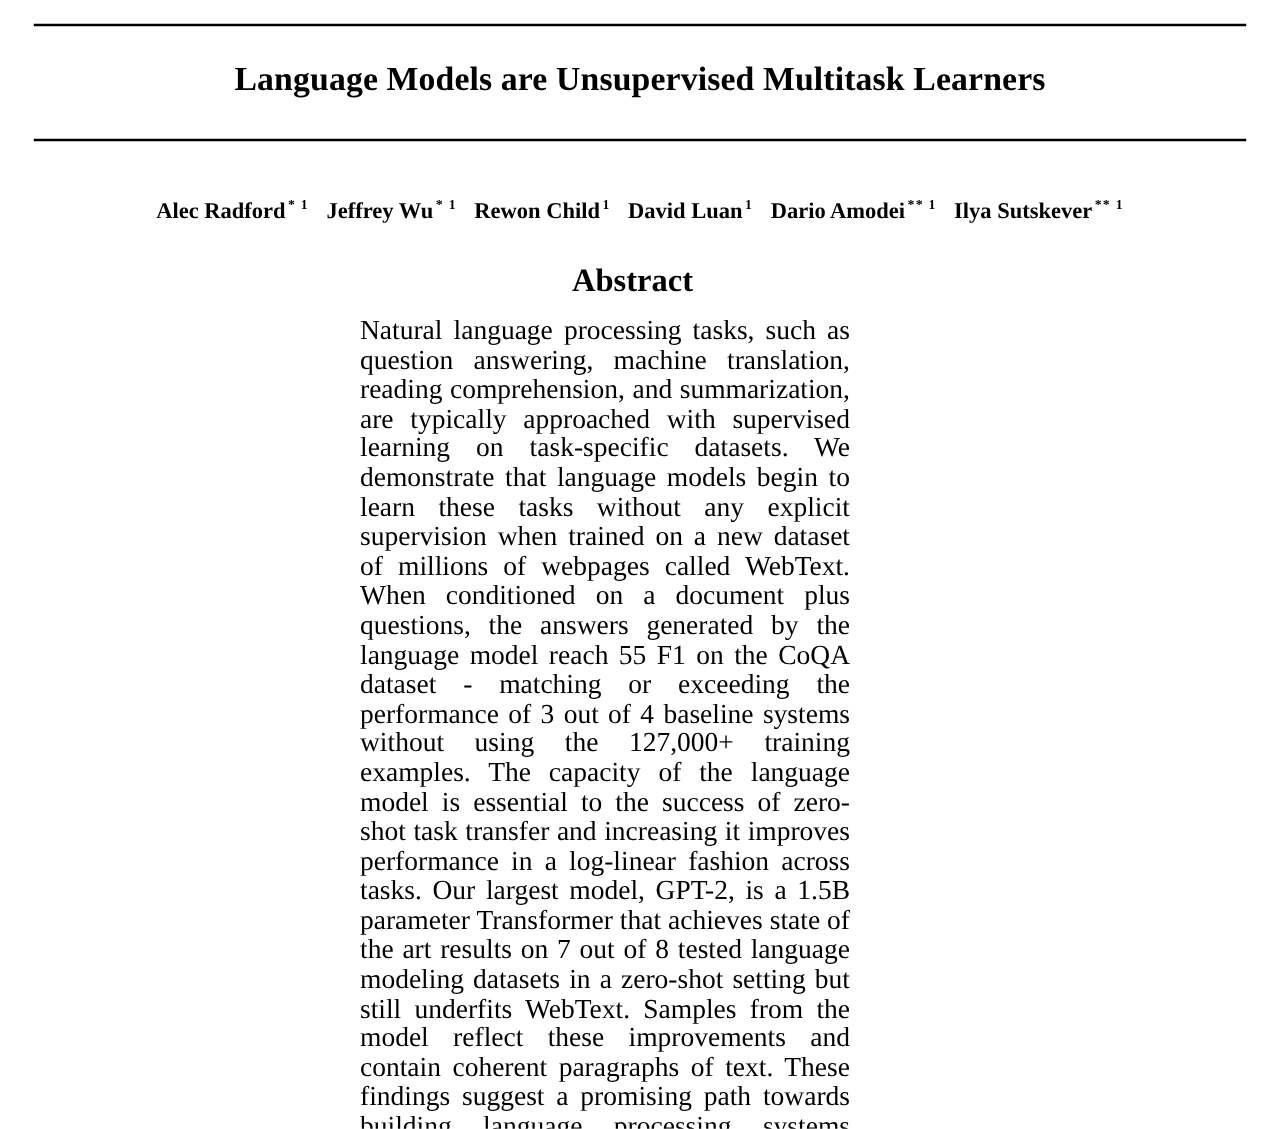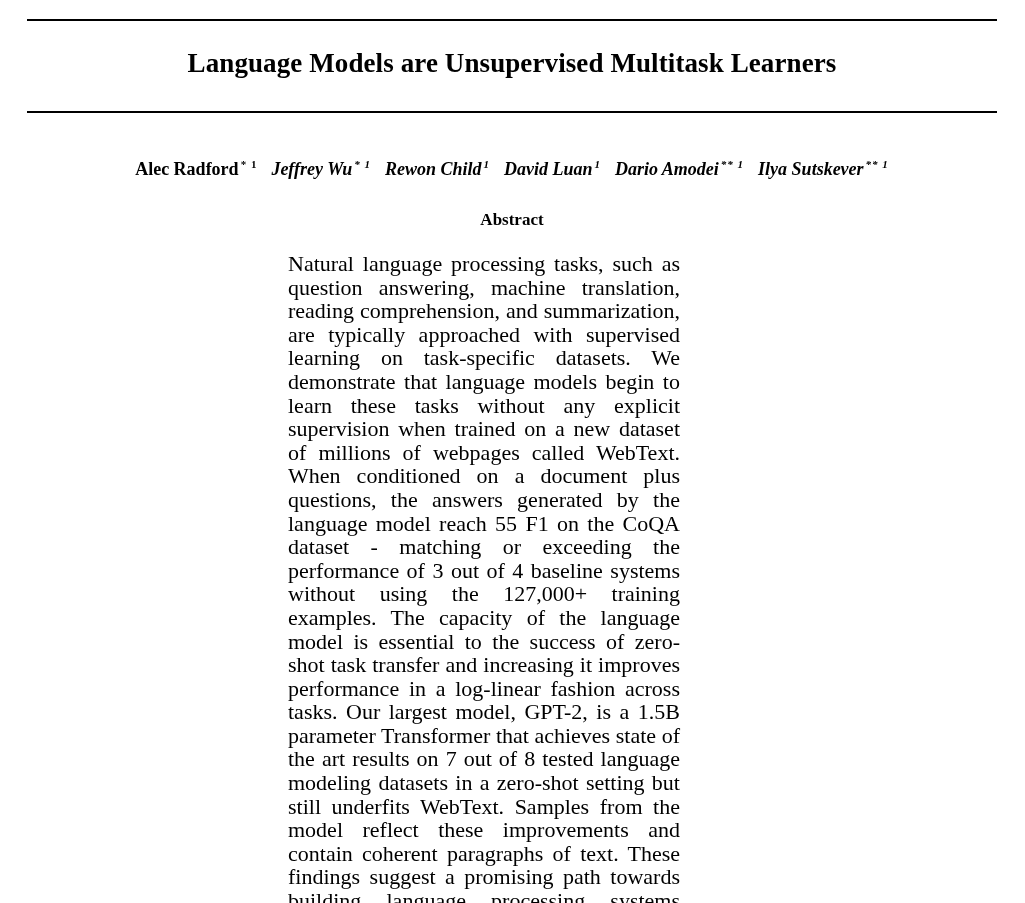--- a/index.html
+++ b/index.html
@@ -50,38 +50,37 @@
     text-align: center;
     font-size: 18px;
     font-weight: bold;
     white-space: nowrap;
   }
   .author {
     display: inline;
   }
   .author + .author {
     margin-left: 14px;
-    font-style: italic;
   }
   .author-name { font-weight: bold; margin-top: 20px; }
   .author-marks {
     font-size: 11px;
     vertical-align: super;
     font-weight: bold;
     margin-left: 2px;
     letter-spacing: 1px;
   }
 
   .abstract-heading {
     position: absolute;
     top: 210px;
-    left: 27px;
+    left: 21px;
     width: 970px;
     text-align: center;
-    font-size: 17px;
+    font-size: 26px;
     font-weight: bold;
   }
 
   .abstract-body {
     position: absolute;
     top: 252px;
     left: 288px;
     width: 392px;
     font-size: 22px;
     line-height: 23.6px;

